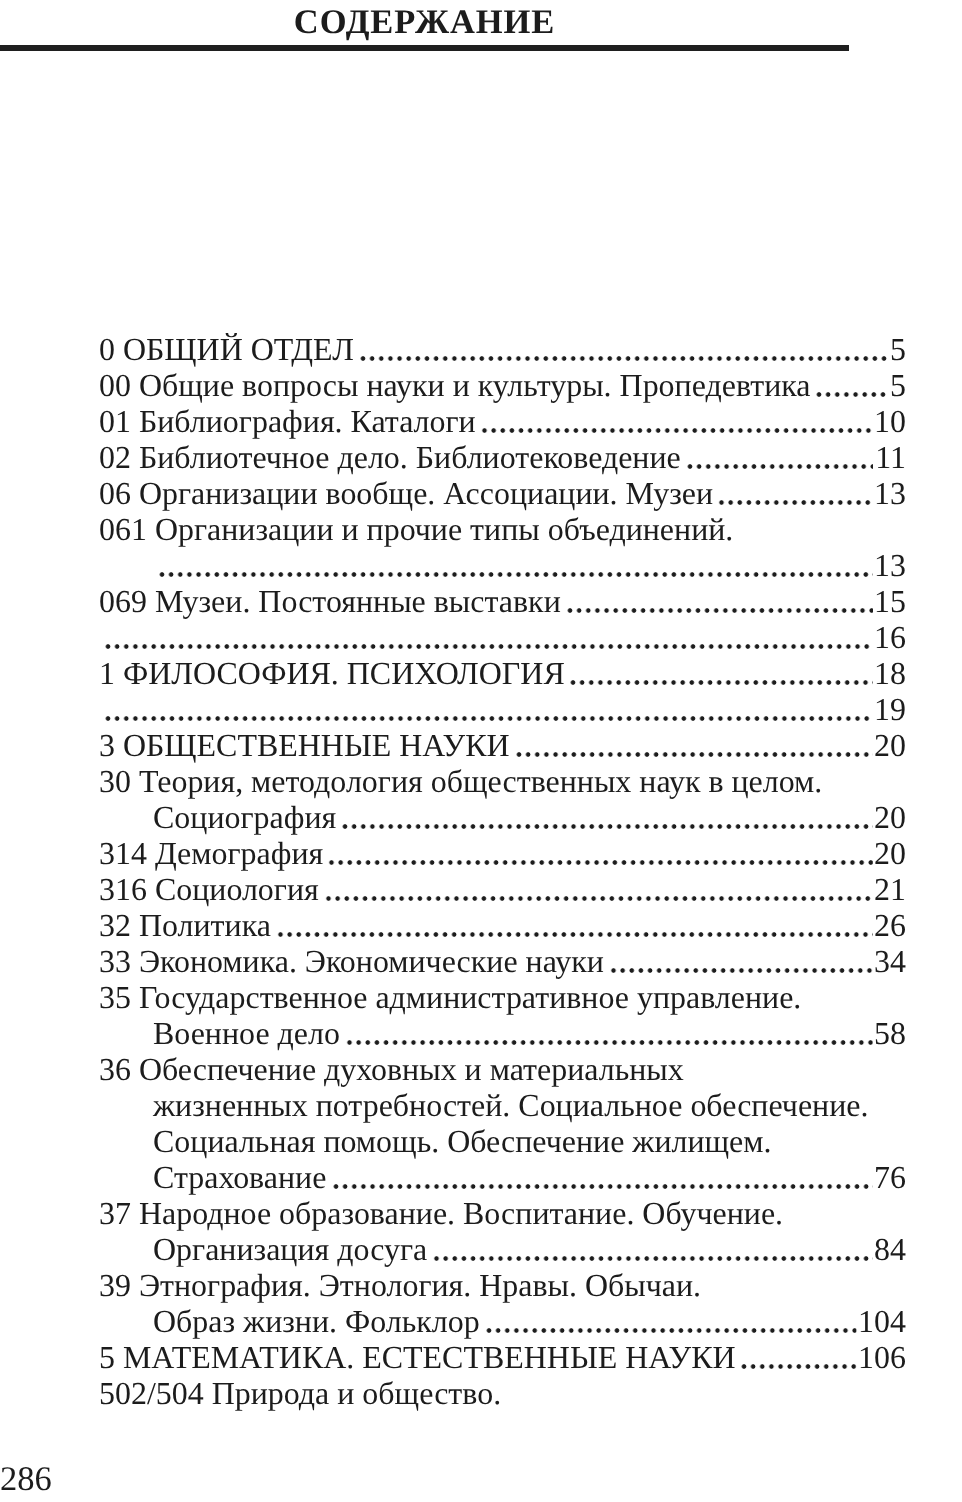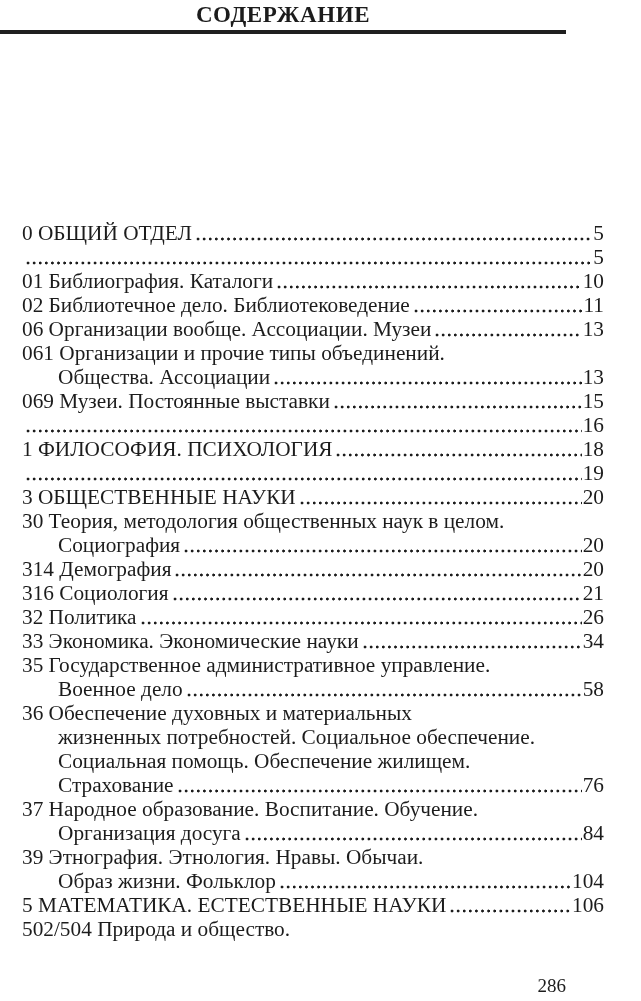--- a/index.html
+++ b/index.html
@@ -47,20 +47,21 @@
     width: 582px;
   }
   .toc-row {
     display: flex;
     align-items: baseline;
     height: 24px;
     line-height: 24px;
     font-size: 21.3px;
     white-space: nowrap;
     overflow: hidden;
+    margin-left: 44px;
   }
   .toc-row.indent {
     padding-left: 36px;
   }
   .txt {
     flex: 0 0 auto;
   }
   .dots {
     flex: 1 1 0;
     min-width: 8px;
@@ -72,41 +73,42 @@
     background-repeat: repeat-x;
   }
   .pg {
     flex: 0 0 auto;
   }
   .footer {
     position: absolute;
     top: 974px;
     left: 0;
     width: 100%;
-    text-align: right;
-    font-size: 19px;
+    text-align: left;
+    font-size: 23px;
     line-height: 24px;
   }
 </style>
 </head>
 <body>
 
 <div class="page">
   <div>
     <h1 class="header-title">СОДЕРЖАНИЕ</h1>
     <div class="header-rule"></div>
   </div>
 
   <div class="toc" id="toc">
       <div class="toc-row">
         <span class="txt">0 ОБЩИЙ ОТДЕЛ</span>
         <span class="dots"></span>
         <span class="pg">5</span>
       </div>
       <div class="toc-row">
+        <span class="txt">00 Общие вопросы науки и культуры. Пропедевтика</span>
         <span class="dots"></span>
         <span class="pg">5</span>
       </div>
       <div class="toc-row">
         <span class="txt">01 Библиография. Каталоги</span>
         <span class="dots"></span>
         <span class="pg">10</span>
       </div>
       <div class="toc-row">
         <span class="txt">02 Библиотечное дело. Библиотековедение</span>
@@ -115,21 +117,20 @@
       </div>
       <div class="toc-row">
         <span class="txt">06 Организации вообще. Ассоциации. Музеи</span>
         <span class="dots"></span>
         <span class="pg">13</span>
       </div>
       <div class="toc-row">
         <span class="txt">061 Организации и прочие типы объединений.</span>
       </div>
       <div class="toc-row indent">
-        <span class="txt">Общества. Ассоциации</span>
         <span class="dots"></span>
         <span class="pg">13</span>
       </div>
       <div class="toc-row">
         <span class="txt">069 Музеи. Постоянные выставки</span>
         <span class="dots"></span>
         <span class="pg">15</span>
       </div>
       <div class="toc-row">
         <span class="dots"></span>

